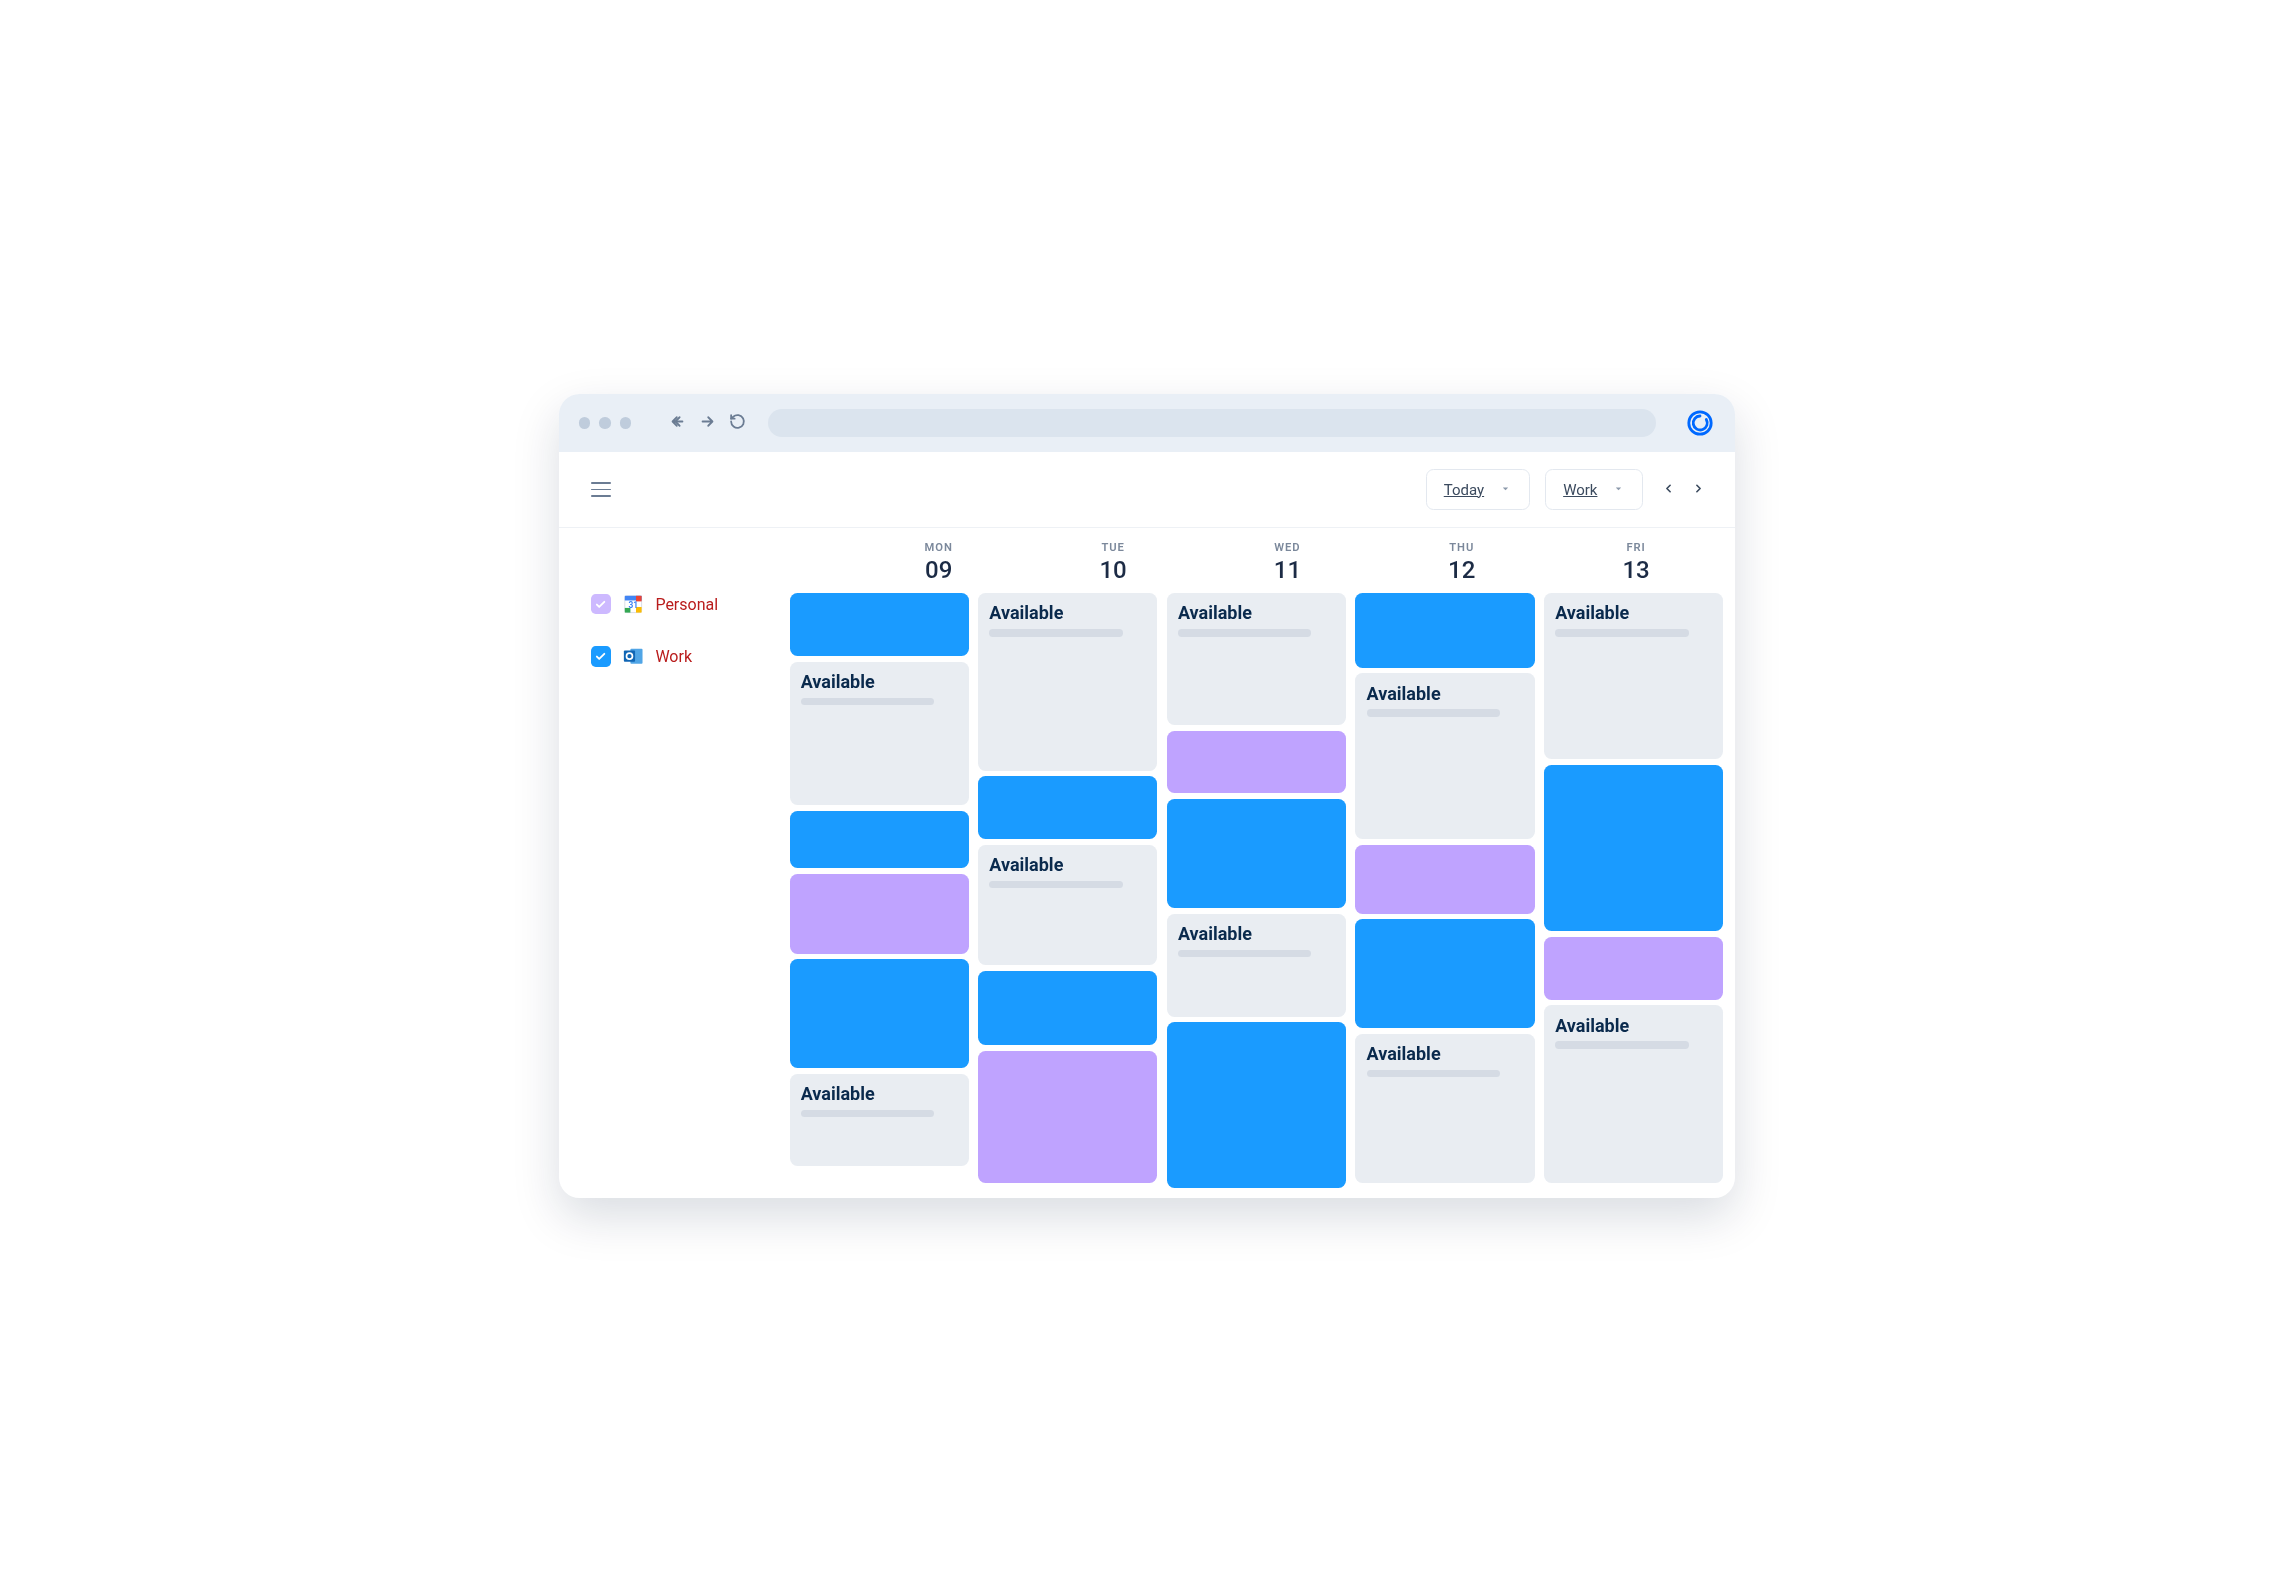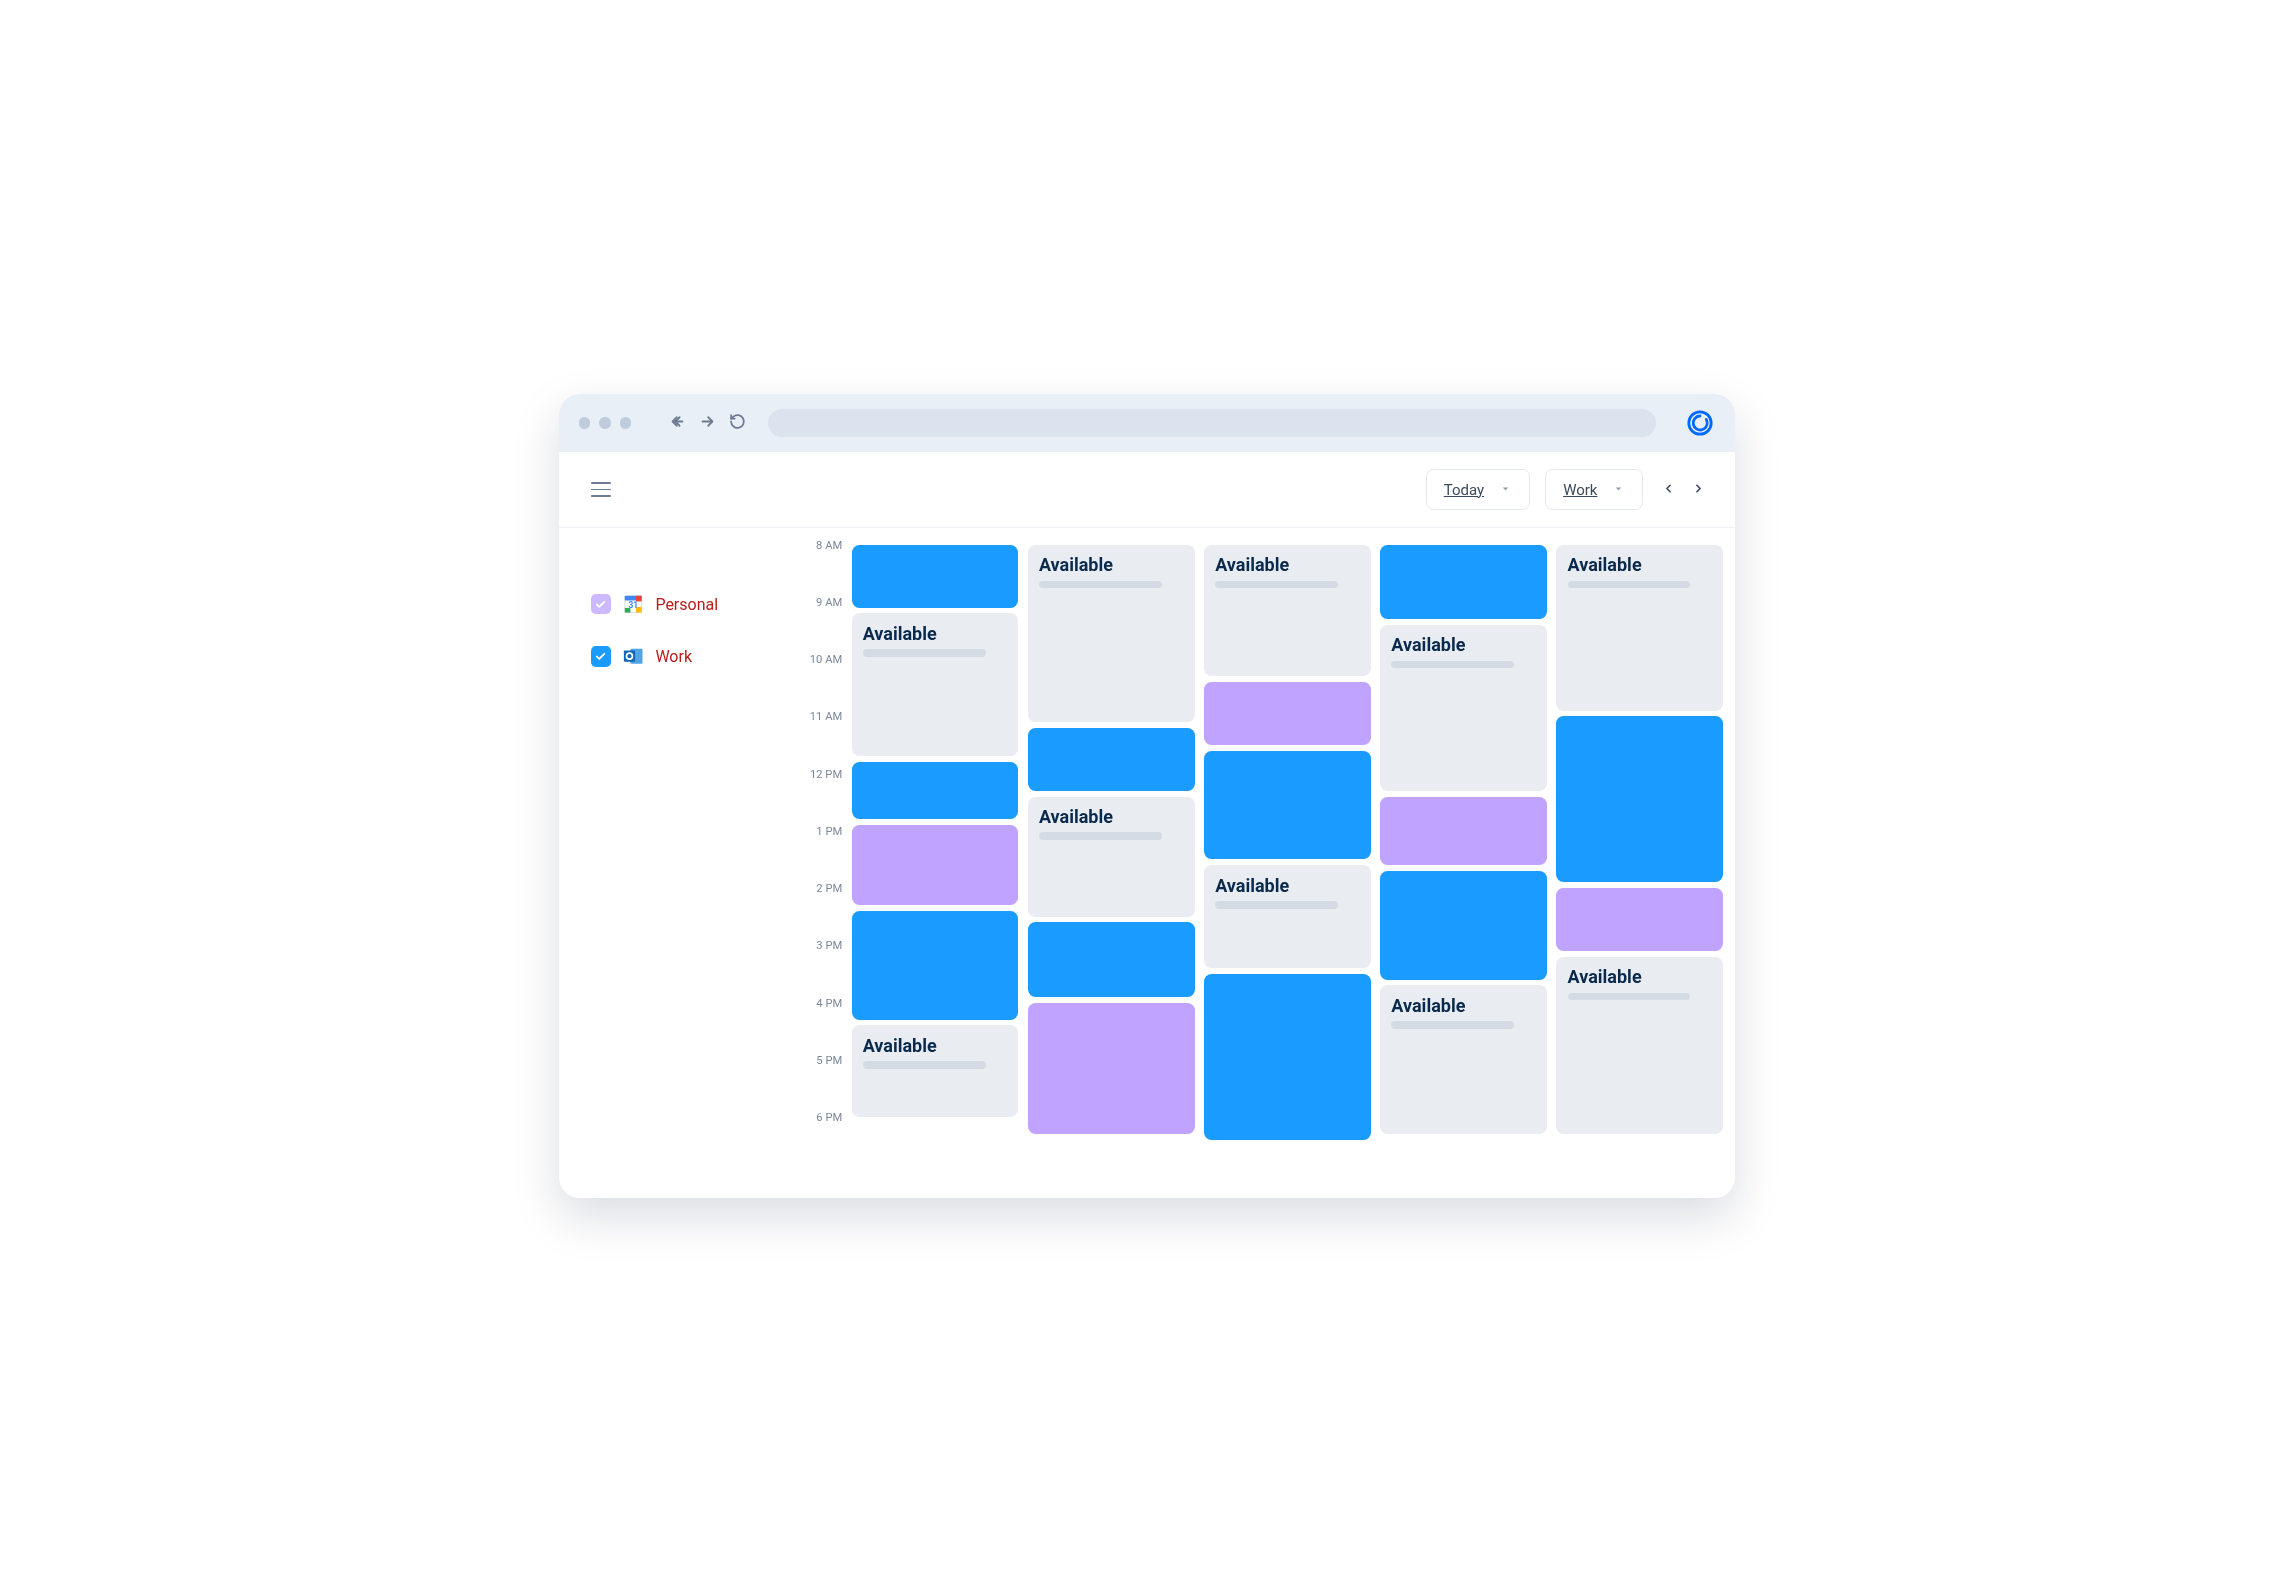--- a/index.html
+++ b/index.html
@@ -276,34 +276,43 @@
               <rect x="2" y="6" width="12" height="12" rx="1" fill="#1066b5"></rect>
               <circle cx="8" cy="12" r="3.2" fill="none" stroke="#fff" stroke-width="1.8"></circle>
             </svg>
         </div>
         <span>Work</span>
       </div>
     </div>
 
     <div class="grid-wrap">
       <div class="grid">
+        <div class="day-headers" id="day-headers">
+            <div class="day-head">
+              <div class="dow">MON</div>
+              <div class="dnum">09</div>
+            </div>
+            <div class="day-head">
+              <div class="dow">TUE</div>
+              <div class="dnum">10</div>
+            </div>
+            <div class="day-head">
+              <div class="dow">WED</div>
+              <div class="dnum">11</div>
+            </div>
+            <div class="day-head">
+              <div class="dow">THU</div>
+              <div class="dnum">12</div>
+            </div>
+            <div class="day-head">
+              <div class="dow">FRI</div>
+              <div class="dnum">13</div>
+            </div>
+          </div>
         <div class="rows">
-          <div class="time-col" id="time-col">
-              <div class="time-label" style="top: 0%;">8 AM</div>
-              <div class="time-label" style="top: 9.52381%;">9 AM</div>
-              <div class="time-label" style="top: 19.0476%;">10 AM</div>
-              <div class="time-label" style="top: 28.5714%;">11 AM</div>
-              <div class="time-label" style="top: 38.0952%;">12 PM</div>
-              <div class="time-label" style="top: 47.619%;">1 PM</div>
-              <div class="time-label" style="top: 57.1429%;">2 PM</div>
-              <div class="time-label" style="top: 66.6667%;">3 PM</div>
-              <div class="time-label" style="top: 76.1905%;">4 PM</div>
-              <div class="time-label" style="top: 85.7143%;">5 PM</div>
-              <div class="time-label" style="top: 95.2381%;">6 PM</div>
-            </div>
           <div class="day-cols" id="day-cols">
               <div class="day-col">
                 <div class="event blue" style="top: 0%; height: 10.4762%;"></div>
                 <div class="event avail" style="top: 11.4286%; height: 23.8095%;">
                   <div class="title">Available</div>
                   <div class="line"></div>
                 </div>
                 <div class="event blue" style="top: 36.1905%; height: 9.52381%;"></div>
                 <div class="event purple" style="top: 46.6667%; height: 13.3333%;"></div>
                 <div class="event blue" style="top: 60.9524%; height: 18.0952%;"></div>

